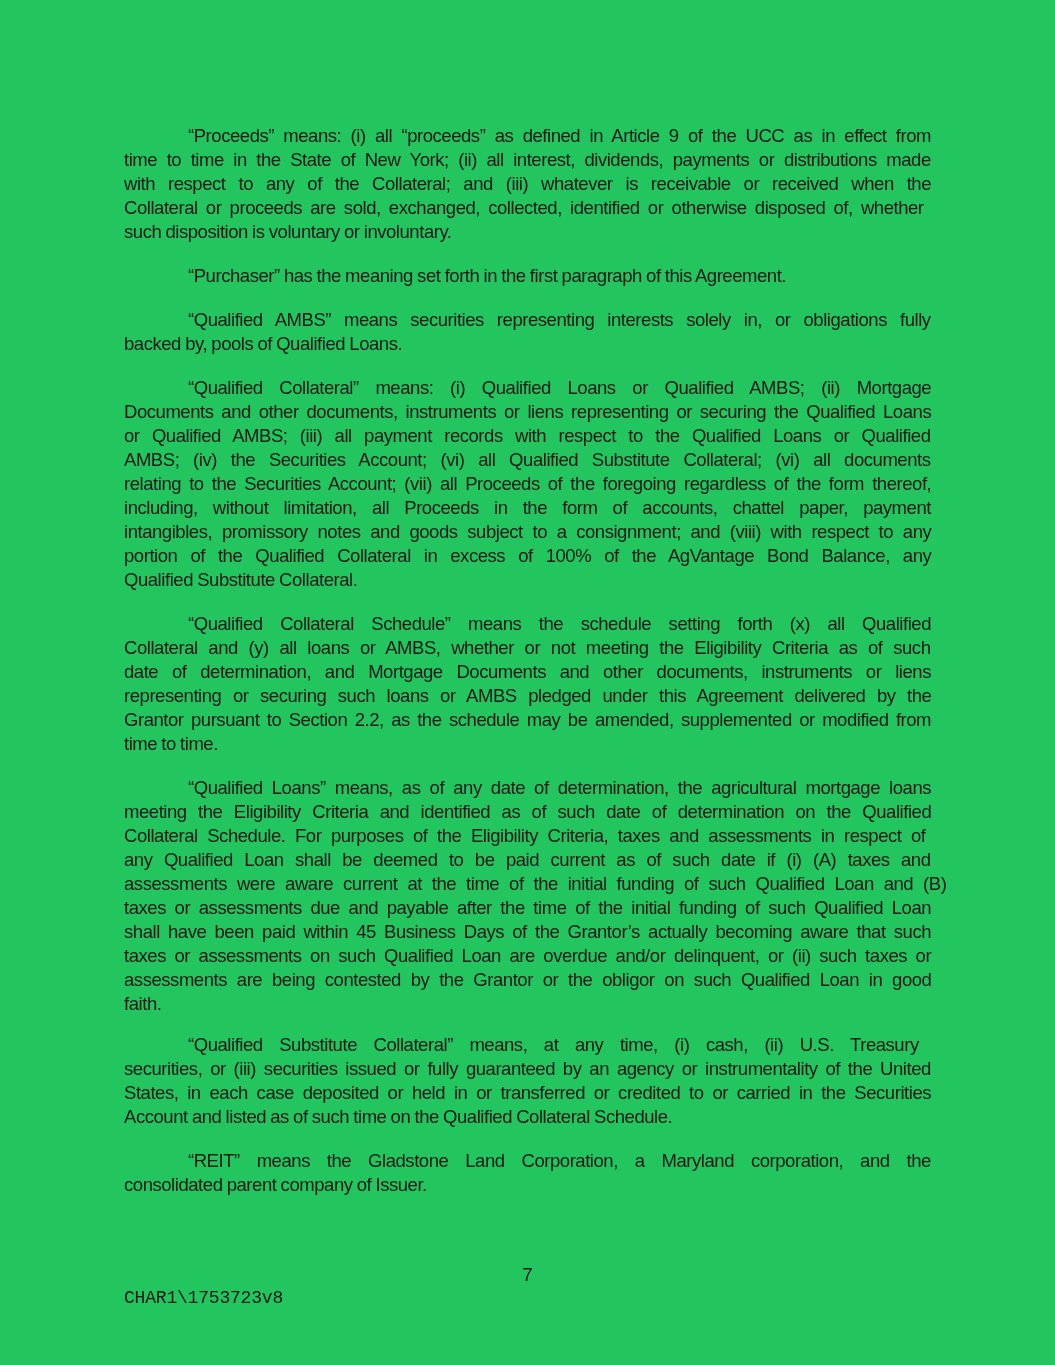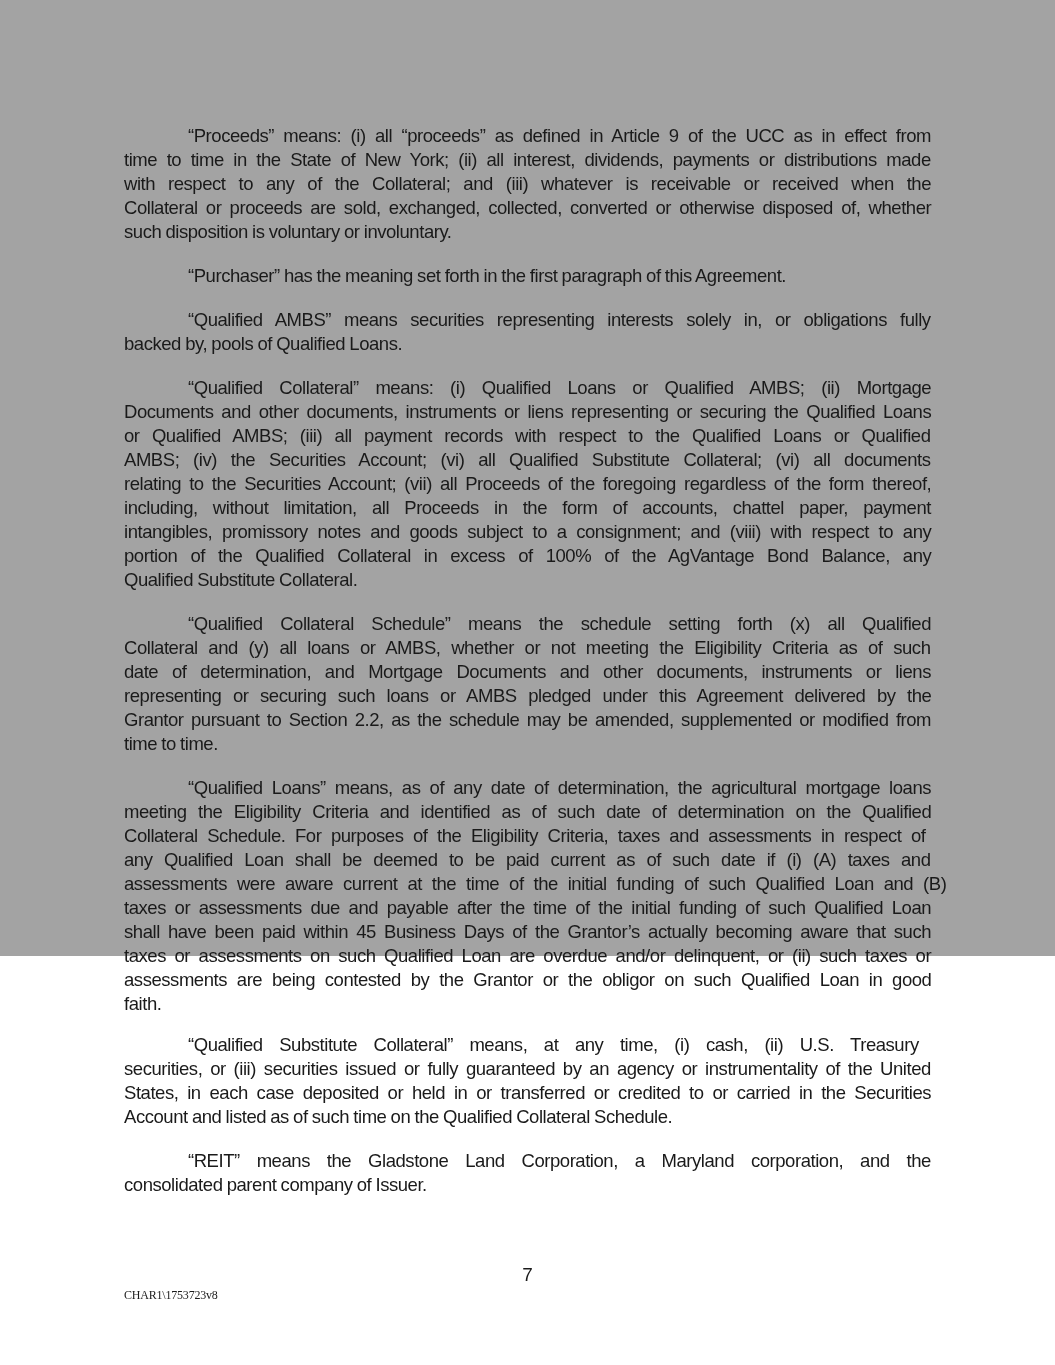--- a/index.html
+++ b/index.html
@@ -12,22 +12,22 @@
       height: 1365px;
       position: relative;
       overflow: hidden;
       font-family: "Liberation Sans", sans-serif;
       color: #1a1a1a;
     }
     .page {
       position: absolute;
       left: 0; top: 0;
       width: 1055px;
-      height: 956px;
-      background: #a3a3a3;
+      height: 1365px;
+      background: #22c55e;
     }
     .para {
       position: absolute;
       left: 124px;
       width: 807px;
     }
     .line {
       display: block;
       height: 24px;
       line-height: 24px;
@@ -52,36 +52,36 @@
       top: 1264px;
       text-align: center;
       font-size: 19px;
       font-family: "Liberation Sans", sans-serif;
       color: #1a1a1a;
     }
     .doc-id {
       position: absolute;
       left: 124px;
       top: 1288px;
-      font-size: 12px;
-      font-family: Liberation Serif, serif;
+      font-size: 18px;
+      font-family: Liberation Mono, monospace;
       color: #1a1a1a;
       letter-spacing: -0.2px;
     }
   </style>
 </head>
 <body>
 
 <div class="page">
 
   <div class="para" style="top:124px;">
     <span class="line indent" style="white-space: nowrap; display: block; width: 807px; text-align-last: left; padding-left: 64px; box-sizing: border-box; word-spacing: 4.625px; text-align: left;">“Proceeds” means: (i) all “proceeds” as defined in Article 9 of the UCC as in effect from</span>
     <span class="line" style="white-space: nowrap; display: block; width: 807px; text-align-last: left; padding-left: 0px; box-sizing: border-box; word-spacing: 4.8125px; text-align: left;">time to time in the State of New York; (ii) all interest, dividends, payments or distributions made</span>
     <span class="line" style="white-space: nowrap; display: block; width: 807px; text-align-last: left; padding-left: 0px; box-sizing: border-box; word-spacing: 8.23333px; text-align: left;">with respect to any of the Collateral; and (iii) whatever is receivable or received when the</span>
-    <span class="line" style="white-space: nowrap; display: block; width: 807px; text-align-last: left; padding-left: 0px; box-sizing: border-box; word-spacing: 3.5px; text-align: left;">Collateral or proceeds are sold, exchanged, collected, converted or otherwise disposed of, whether</span>
+    <span class="line" style="white-space: nowrap; display: block; width: 807px; text-align-last: left; padding-left: 0px; box-sizing: border-box; word-spacing: 3.5px; text-align: left;">Collateral or proceeds are sold, exchanged, collected, identified or otherwise disposed of, whether</span>
     <span class="line last" style="white-space: nowrap; display: block; width: 328px; text-align-last: left; padding-left: 0px; box-sizing: border-box; text-align: left;">such disposition is voluntary or involuntary.</span>
   </div>
 
   <div class="para" style="top:264px;">
     <span class="line indent last" style="white-space: nowrap; display: block; width: 662px; text-align-last: left; padding-left: 64px; box-sizing: border-box; text-align: left;">“Purchaser” has the meaning set forth in the first paragraph of this Agreement.</span>
   </div>
 
   <div class="para" style="top:308px;">
     <span class="line indent" style="white-space: nowrap; display: block; width: 807px; text-align-last: left; padding-left: 64px; box-sizing: border-box; word-spacing: 8.3px; text-align: left;">“Qualified AMBS” means securities representing interests solely in, or obligations fully</span>
     <span class="line last" style="white-space: nowrap; display: block; width: 278px; text-align-last: left; padding-left: 0px; box-sizing: border-box; text-align: left;">backed by, pools of Qualified Loans.</span>

